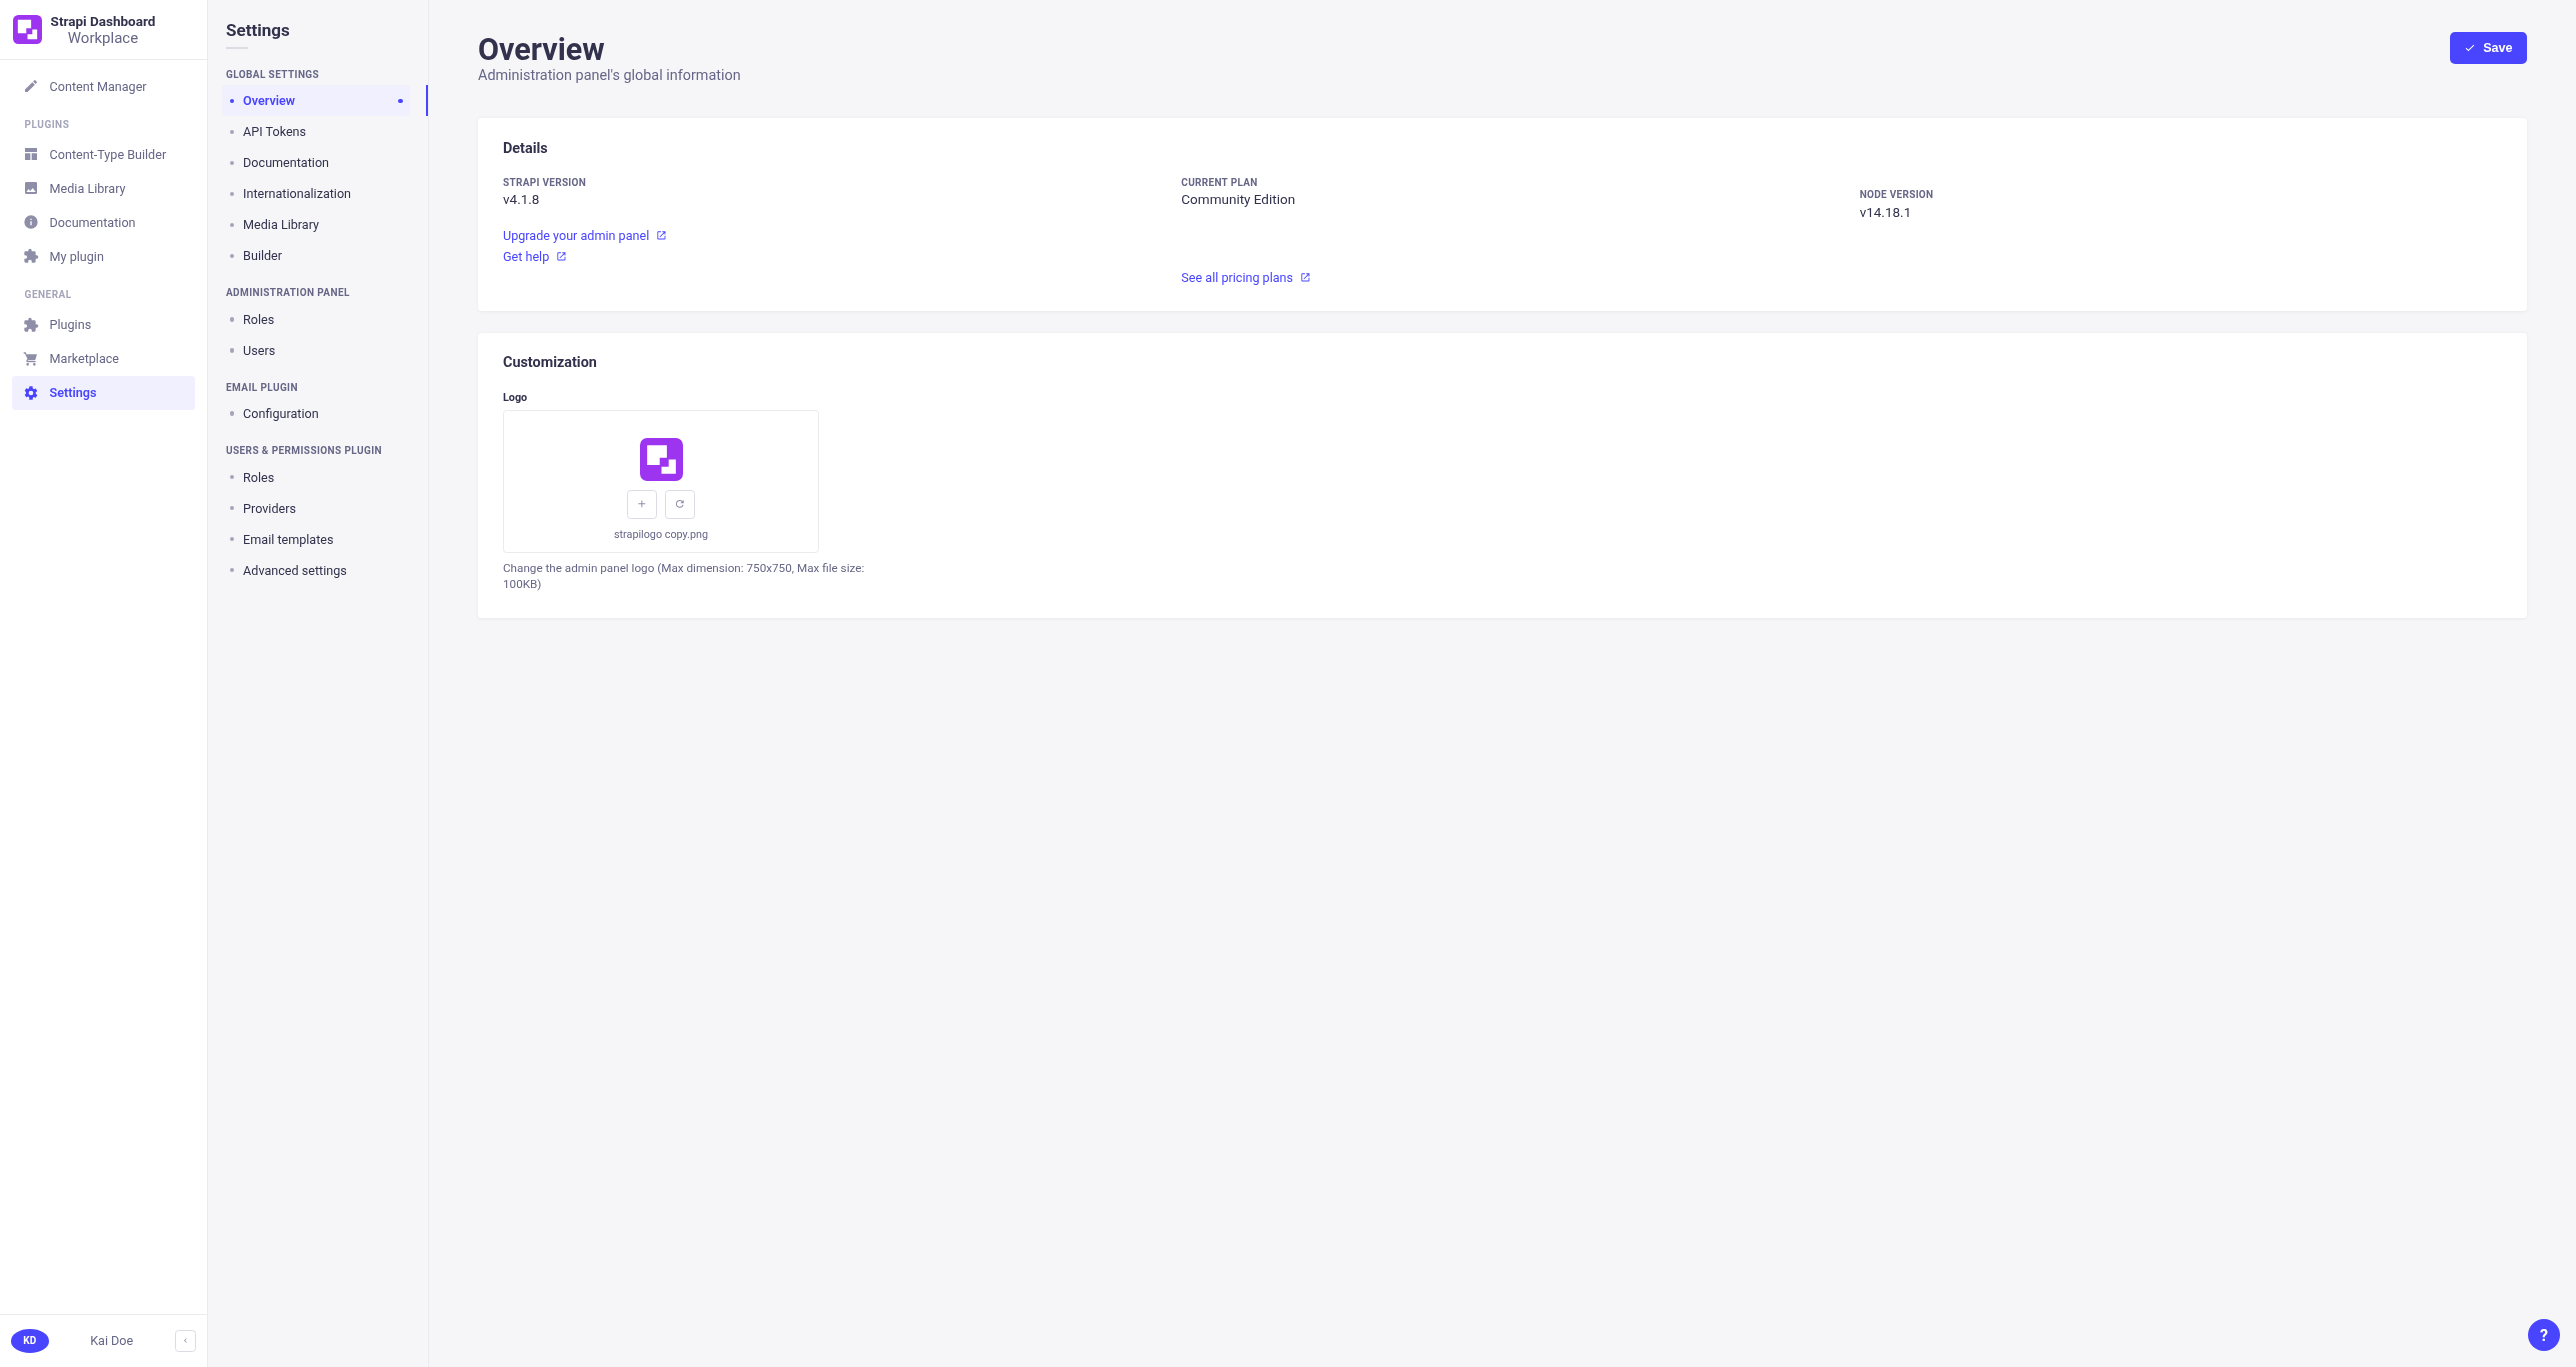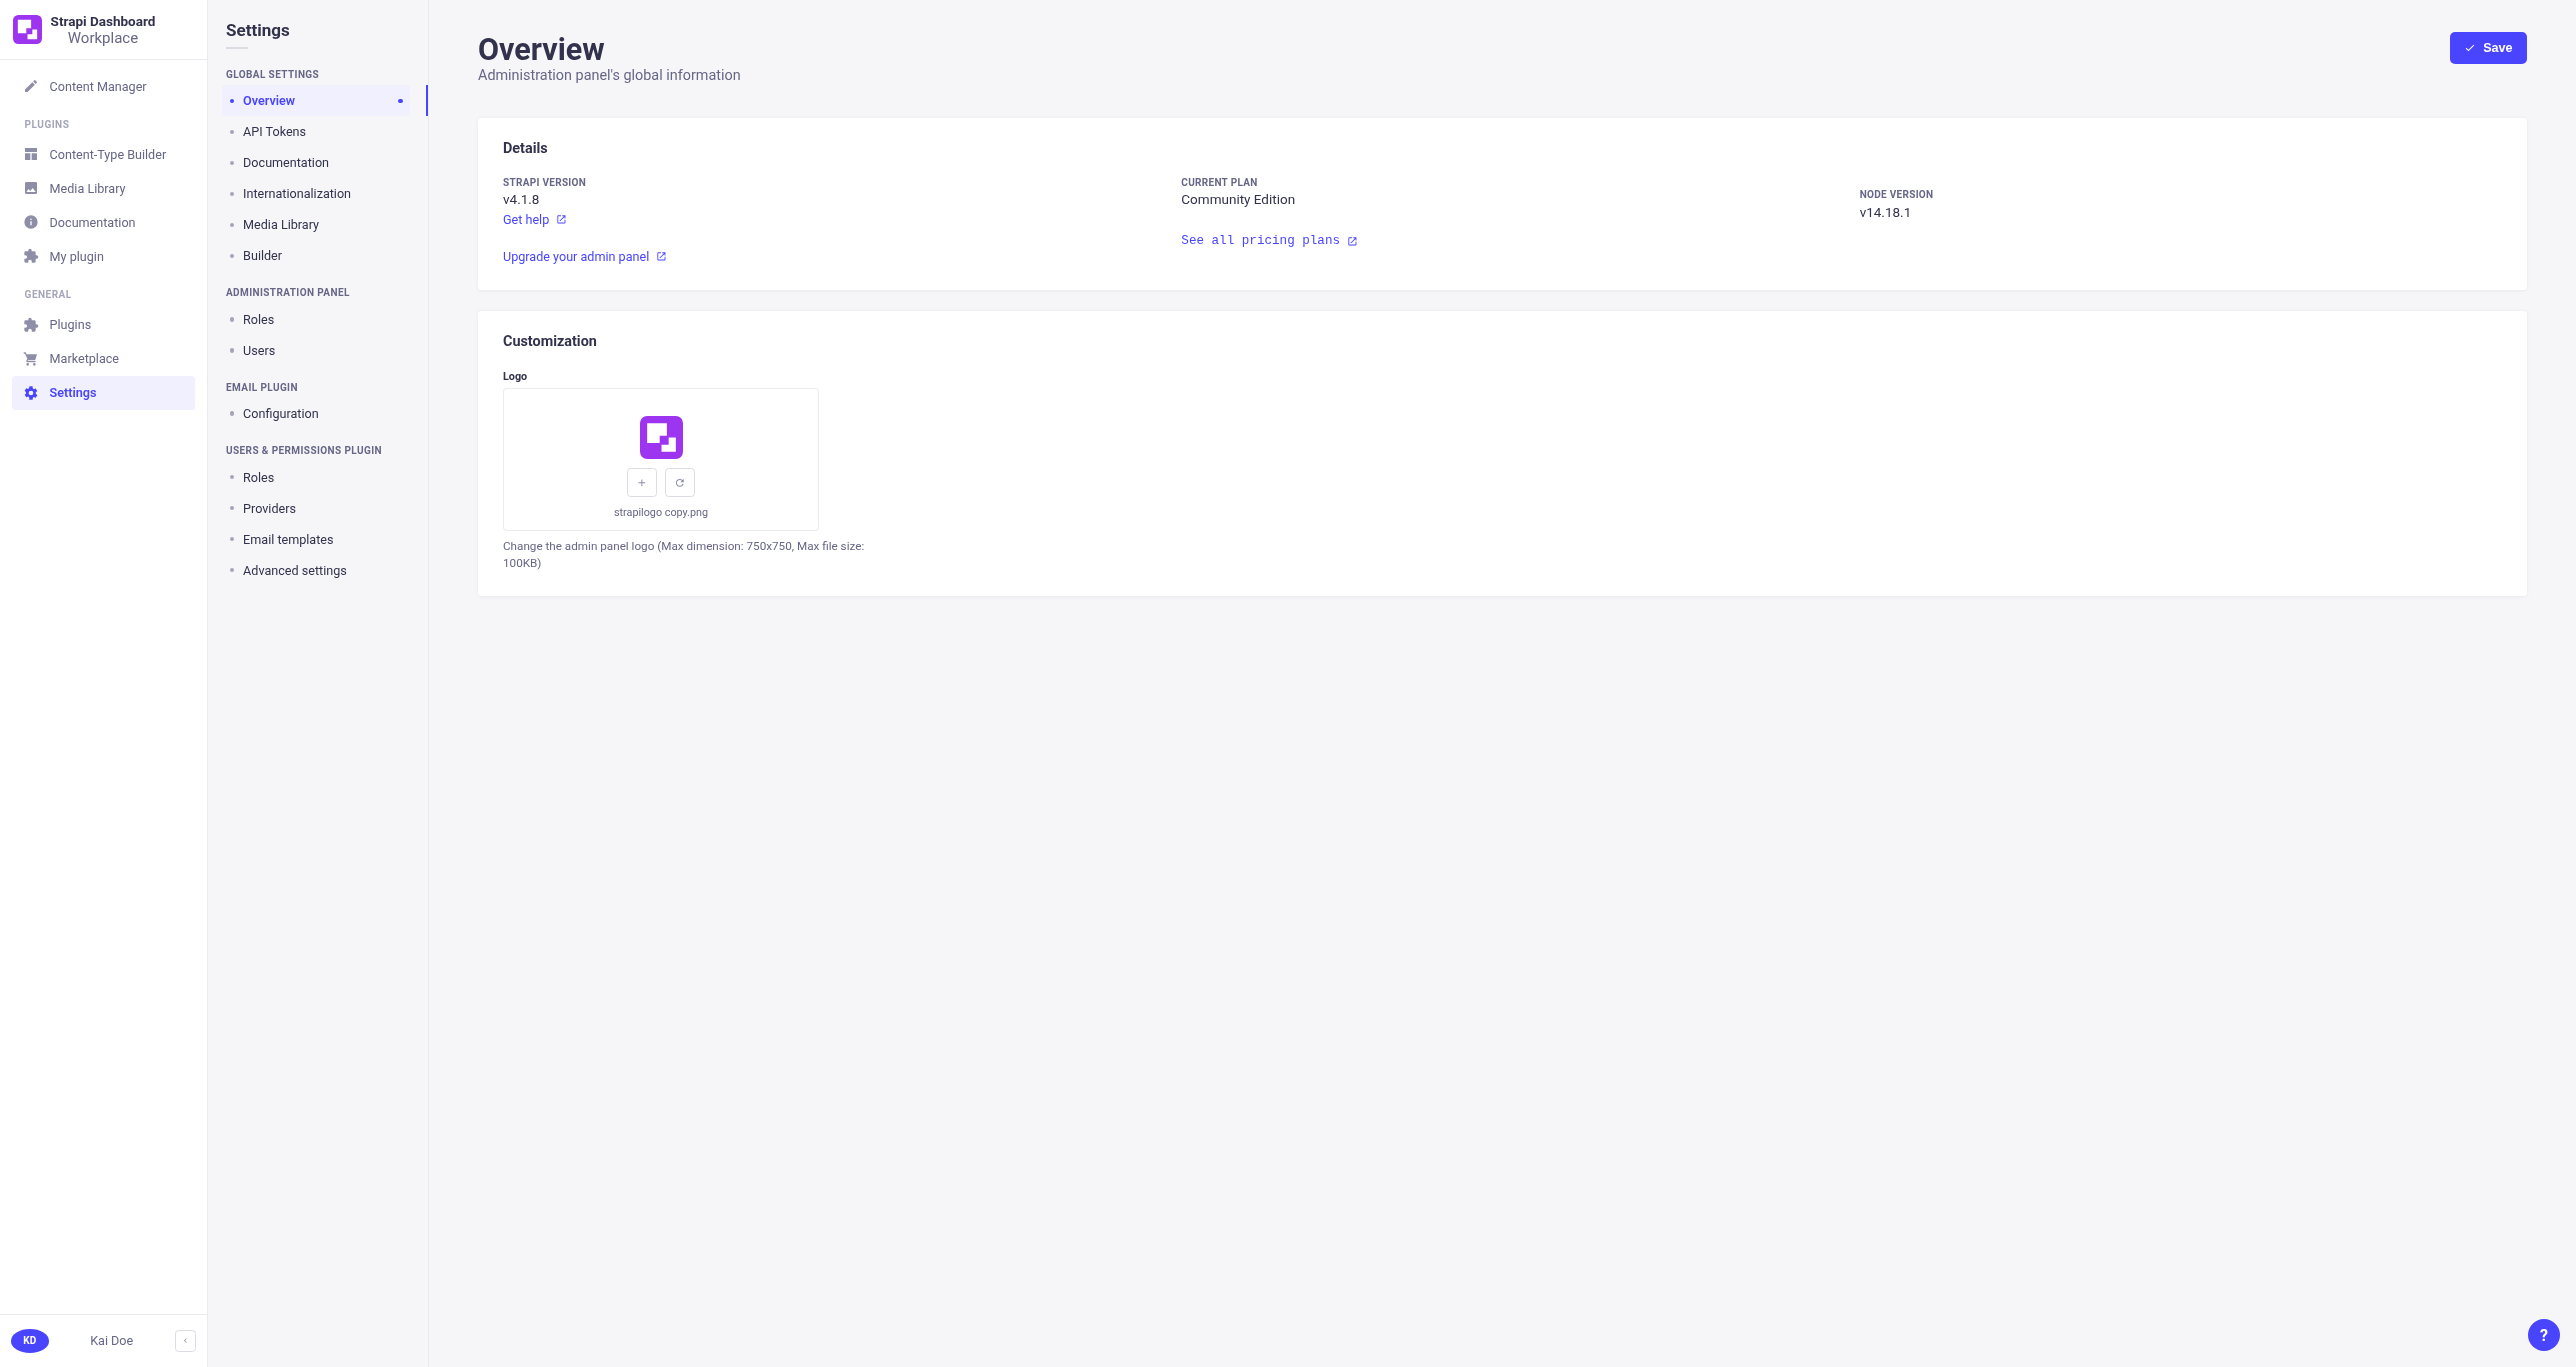--- a/index.html
+++ b/index.html
@@ -246,41 +246,41 @@
         <span>Save</span>
       </button>
     </div>
 
     <section class="card">
       <div class="card-title">Details</div>
       <div class="details-grid">
         <div>
           <div class="detail-label">STRAPI VERSION</div>
           <div class="detail-val">v4.1.8</div>
+          <div style="margin-top:20px;">
+            <a class="link">
+              <span>Upgrade your admin panel</span>
+              <svg viewBox="0 0 24 24">
+                  <path d="M14 3v2h3.59l-9.83 9.83 1.41 1.41L19 6.41V10h2V3h-7zM5 5h6V3H5a2 2 0 0 0-2 2v14a2 2 0 0 0 2 2h14a2 2 0 0 0 2-2v-6h-2v6H5V5z"></path>
+                </svg>
+            </a>
+          </div>
           <div style="margin-top:3.6px;">
             <a class="link">
               <span>Get help</span>
               <svg viewBox="0 0 24 24">
                   <path d="M14 3v2h3.59l-9.83 9.83 1.41 1.41L19 6.41V10h2V3h-7zM5 5h6V3H5a2 2 0 0 0-2 2v14a2 2 0 0 0 2 2h14a2 2 0 0 0 2-2v-6h-2v6H5V5z"></path>
                 </svg>
             </a>
           </div>
-          <div style="margin-top:20px;">
-            <a class="link">
-              <span>Upgrade your admin panel</span>
-              <svg viewBox="0 0 24 24">
-                  <path d="M14 3v2h3.59l-9.83 9.83 1.41 1.41L19 6.41V10h2V3h-7zM5 5h6V3H5a2 2 0 0 0-2 2v14a2 2 0 0 0 2 2h14a2 2 0 0 0 2-2v-6h-2v6H5V5z"></path>
-                </svg>
-            </a>
-          </div>
         </div>
         <div>
           <div class="detail-label">CURRENT PLAN</div>
           <div class="detail-val">Community Edition</div>
-          <div style="margin-top:25px;font-family:Liberation Mono, monospace;">
+          <div style="margin-top:62px;">
             <a class="link">
               <span>See all pricing plans</span>
               <svg viewBox="0 0 24 24">
                   <path d="M14 3v2h3.59l-9.83 9.83 1.41 1.41L19 6.41V10h2V3h-7zM5 5h6V3H5a2 2 0 0 0-2 2v14a2 2 0 0 0 2 2h14a2 2 0 0 0 2-2v-6h-2v6H5V5z"></path>
                 </svg>
             </a>
           </div>
         </div>
         <div style="margin-top:12.6px;">
           <div class="detail-label">NODE VERSION</div>

